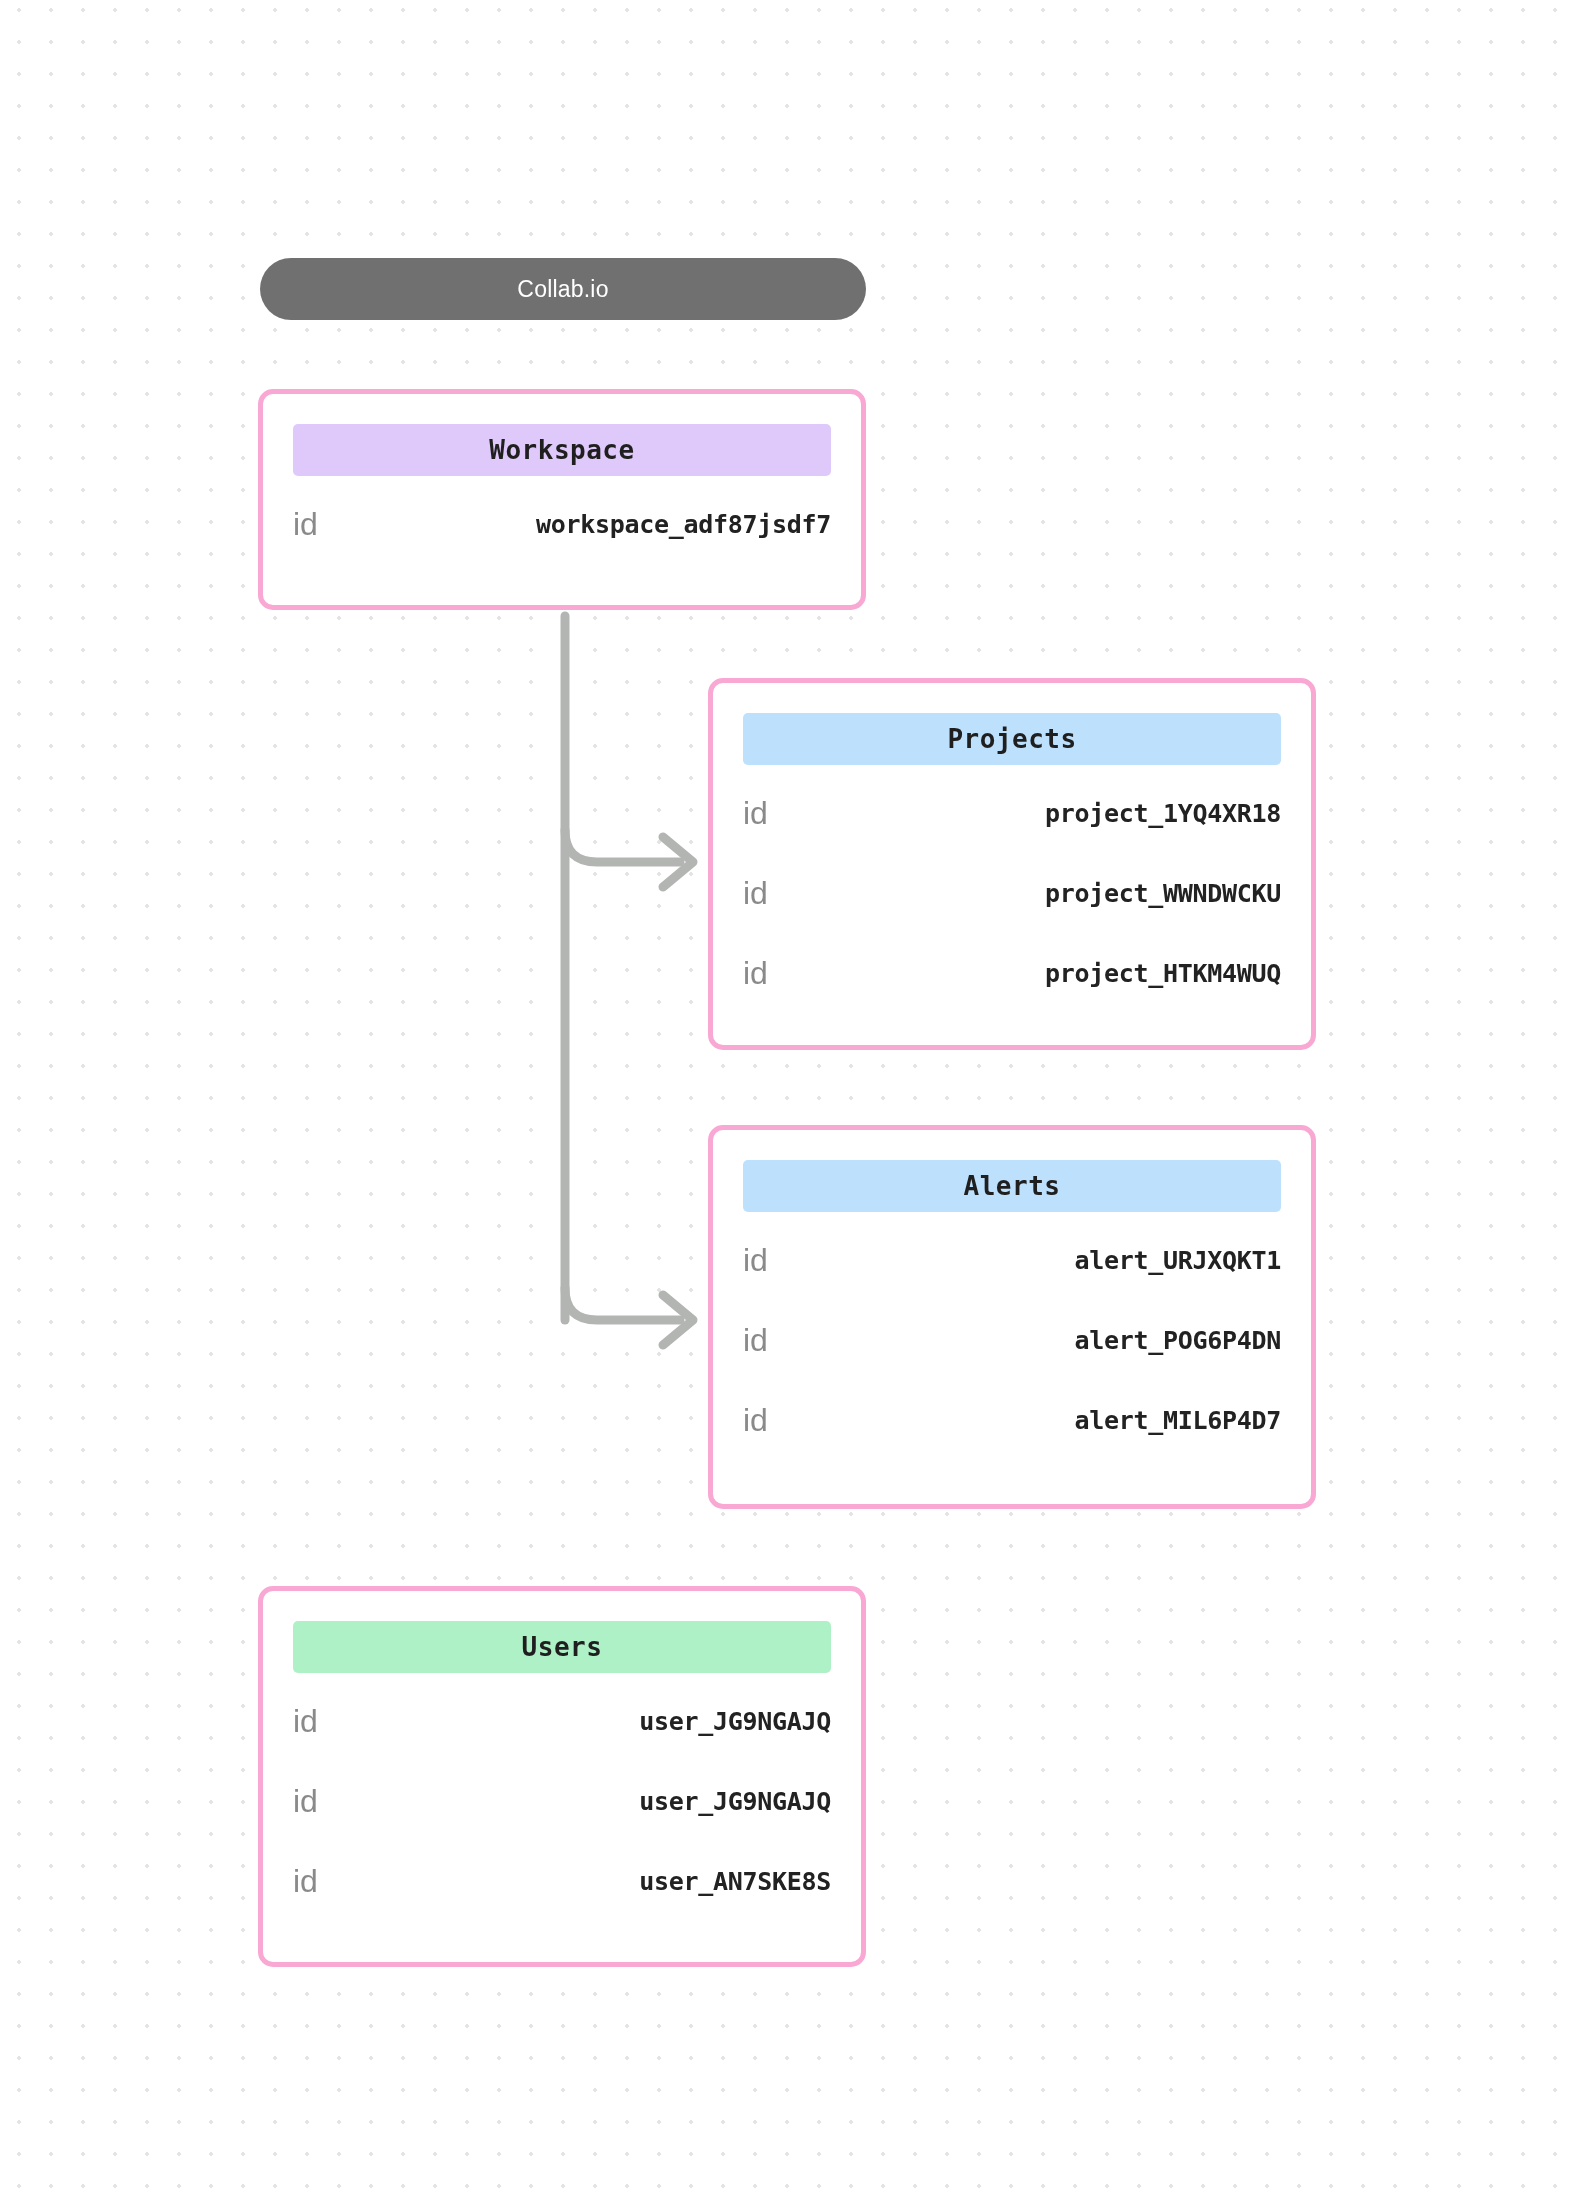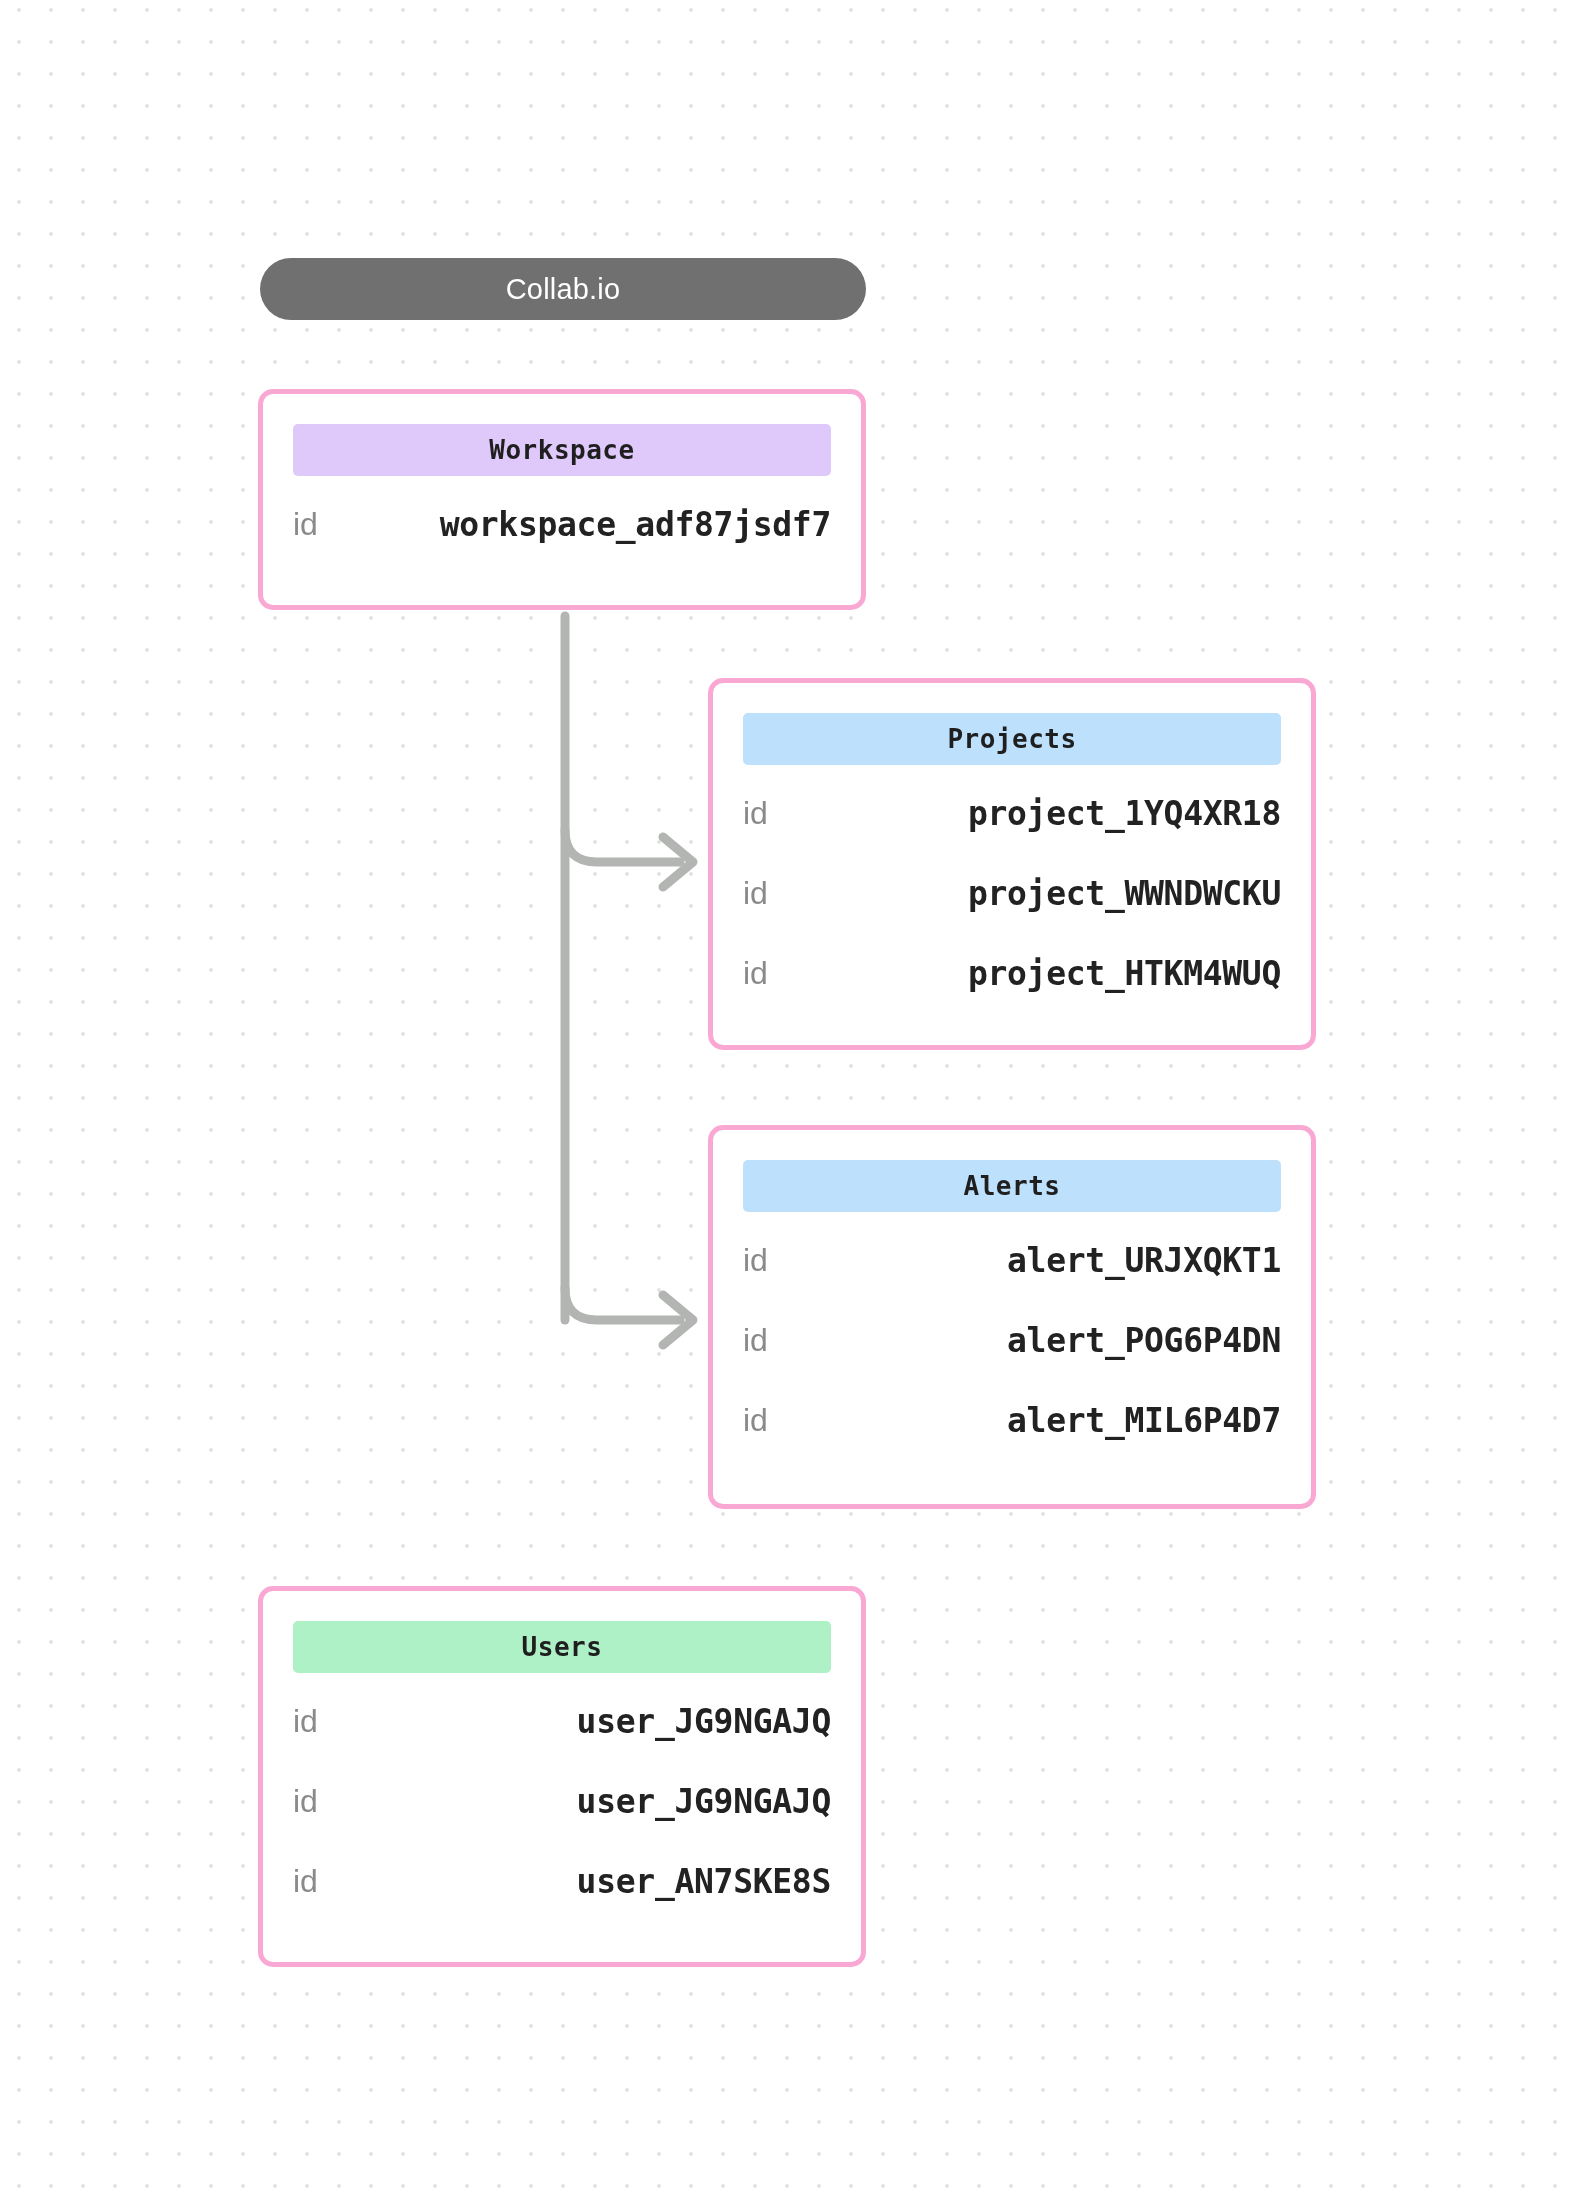--- a/index.html
+++ b/index.html
@@ -51,21 +51,21 @@
     height: 62px;
     border-radius: 31px;
     background: #707070;
     display: flex;
     align-items: center;
     justify-content: center;
   }
   #title-pill .pill-label {
     color: #ffffff;
     font-family: "Liberation Sans", sans-serif;
-    font-size: 29px;
+    font-size: 23px;
     letter-spacing: 0.2px;
   }
 
   
   .entity-card {
     position: absolute;
     box-sizing: border-box;
     background: #ffffff;
     border: 5px solid #f9a8d4;
     border-radius: 15px;
@@ -96,21 +96,21 @@
     align-items: center;
     justify-content: space-between;
   }
   .row-key {
     font-family: "Liberation Sans", sans-serif;
     font-size: 32px;
     color: #8a8a8a;
   }
   .row-value {
     font-family: "DejaVu Sans Mono", "Liberation Mono", monospace;
-    font-size: 33px;
+    font-size: 25px;
     font-weight: bold;
     color: #222222;
     letter-spacing: -0.3px;
   }
 
   
   #card-workspace {
     left: 258px;
     top: 389px;
     width: 608px;

